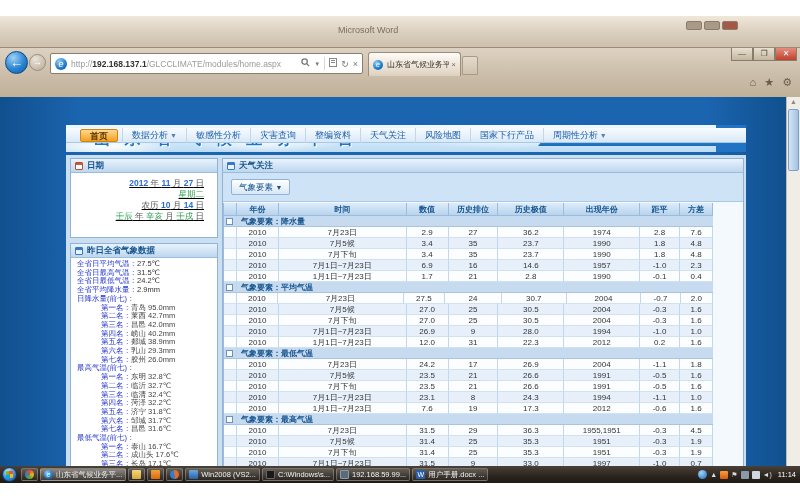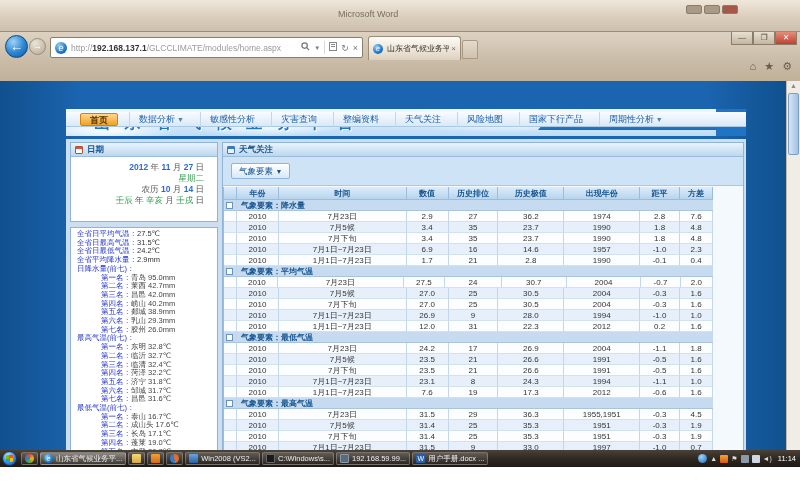--- a/index.html
+++ b/index.html
@@ -1,18 +1,18 @@
 <!DOCTYPE html>
 <html><head>
 <meta charset="utf-8">
 <style>
 * { margin:0; padding:0; box-sizing:border-box; }
 html,body { width:800px; height:500px; overflow:hidden; background:#fff;
   font-family:"Liberation Sans","DejaVu Sans",sans-serif; }
-.screen { position:absolute; left:0; top:0; width:800px; height:467px; overflow:hidden; background:#cfc3b2; }
+.screen { position:absolute; left:0; top:16px; width:800px; height:467px; overflow:hidden; background:#cfc3b2; }
 
 
 .bgwin { position:absolute; left:0; top:0; width:800px; height:31px;
   background:linear-gradient(#efe7da,#d8ccbb 60%,#cdc0ad); }
 .bgwin-title { position:absolute; left:338px; top:9px; font-size:9px; color:#7a6f5d; }
 .bgwin-controls { position:absolute; right:62px; top:5px; display:flex; gap:2px; }
 .bgwin-controls span { width:16px; height:9px; background:#a89a86; border-radius:2px; border:1px solid #8a7d6a; }
 .bgwin-controls .bw-close { background:#a5574a; }
 
 
@@ -71,21 +71,21 @@
 .site-title { position:absolute; left:28px; top:4px; font-size:16px; font-weight:bold;
   color:#1d76c6; letter-spacing:5px; text-shadow:1px 1px 0 #fff; }
 .header-corner { position:absolute; right:0; top:0; width:30px; height:27px; background:#2173c4; }
 .welcome { position:absolute; right:30px; top:6px; width:178px; height:15px;
   background:linear-gradient(#58b8e8,#1a6ab6); clip-path:polygon(7% 0,100% 0,100% 100%,0 100%);
   color:#fff; font-size:8.5px; text-align:center; line-height:15px; }
 .welcome .uid { color:#ffb43a; font-weight:bold; }
 
 .menubar { position:absolute; left:66px; top:31px; width:680px; height:15px;
   background:linear-gradient(#f8fbff,#d9e9f8); border-bottom:1px solid #aac8e4;
-  display:flex; align-items:center; font-size:9px;gap:7px; }
+  display:flex; align-items:center; font-size:9px; }
 .menu-item { padding:0 9px; color:#1a5fa8; white-space:nowrap; height:15px; line-height:15px; }
 .menu-item + .menu-item { border-left:1px solid #c4d6e8; }
 .menu-item.active { margin-left:14px; margin-right:4px; background:linear-gradient(#ffd794,#f2a21e);
   border:1px solid #d4820a; border-radius:2px; color:#5a3800; font-weight:bold; height:13px; line-height:12px; }
 .menu-item .arr { font-size:7px; color:#5a80a8; }
 
 .statusrow { position:absolute; left:66px; top:46px; width:680px; height:12px; background:#d9eafa;
   font-size:8px; display:flex; align-items:center; }
 .statusrow .loc { color:#5a7a9a; margin-left:8px; flex:1 1 auto; }
 .statusrow .tme { color:#1a5fa8; margin-right:18px; }
@@ -95,21 +95,21 @@
 
 
 .panel { position:absolute; background:#fff; border:1px solid #8fb4d8; overflow:hidden; }
 .panel-hd { height:14px; background:linear-gradient(#e9f3fd,#bdd7ee); border-bottom:1px solid #9cbcdc;
   display:flex; align-items:center; font-size:8.5px; font-weight:bold; color:#17548f; }
 .p-ico { width:8px; height:8px; margin:0 4px 0 4px; border-radius:1px; }
 .ico-cal { background:#fff; border:1px solid #b05030; box-shadow:inset 0 2px 0 #d05838; }
 .ico-tbl { background:#eaf2ff; border:1px solid #3a78c0; box-shadow:inset 0 2px 0 #3a78c0; }
 
 .date-panel { left:4px; top:3px; width:148px; height:80px; }
-.date-body { padding:5px 13px 0 0; text-align:right; font-size:8.5px; line-height:11px; }
+.date-body { padding:5px 13px 0 0; text-align:right; font-size:8.5px; line-height:11px;text-decoration:underline; }
 .dt-num { color:#2b6cd4; font-weight:bold; }
 .dt-green { color:#2e9e4e; }
 .dt-plain { color:#555; }
 
 .data-panel { left:4px; top:88px; width:148px; height:240px; }
 .data-body { padding:2px 0 0 0; font-size:7.5px; line-height:8.7px; color:#333; }
 .stat-line { padding-left:6px; white-space:nowrap; }
 .stat-line .lbl { color:#2233cc; }
 .sec-title { padding-left:6px; color:#2233cc; white-space:nowrap; }
 .rank-line { padding-left:30px; white-space:nowrap; }
@@ -276,20 +276,24 @@
         </div>
         <div class="date-body" id="date-body">
             <div class="date-line"><span class="dt-num">2012</span><span class="dt-plain"> 年 </span><span class="dt-num">11</span><span class="dt-plain"> 月 </span><span class="dt-num">27</span><span class="dt-plain"> 日</span></div>
             <div class="date-line"><span class="dt-green">星期二</span></div>
             <div class="date-line"><span class="dt-plain">农历 </span><span class="dt-num">10</span><span class="dt-plain"> 月 </span><span class="dt-num">14</span><span class="dt-plain"> 日</span></div>
             <div class="date-line"><span class="dt-green">壬辰</span><span class="dt-plain"> 年 </span><span class="dt-green">辛亥</span><span class="dt-plain"> 月 </span><span class="dt-green">壬戌</span><span class="dt-plain"> 日</span></div>
           </div>
       </div>
 
       <div class="panel data-panel">
+        <div class="panel-hd">
+          <span class="p-ico ico-tbl"></span>
+          <span>昨日全省气象数据</span>
+        </div>
         <div class="data-body" id="data-body">
             <div class="stat-line"><span class="lbl">全省日平均气温：</span><span class="val">27.5℃</span></div>
             <div class="stat-line"><span class="lbl">全省日最高气温：</span><span class="val">31.5℃</span></div>
             <div class="stat-line"><span class="lbl">全省日最低气温：</span><span class="val">24.2℃</span></div>
             <div class="stat-line"><span class="lbl">全省平均降水量：</span><span class="val">2.9mm</span></div>
             <div class="sec-title">日降水量(前七)：</div>
             <div class="rank-line"><span class="rk">第一名：</span><span class="tx">青岛 95.0mm</span></div>
             <div class="rank-line"><span class="rk">第二名：</span><span class="tx">莱西 42.7mm</span></div>
             <div class="rank-line"><span class="rk">第三名：</span><span class="tx">昌邑 42.0mm</span></div>
             <div class="rank-line"><span class="rk">第四名：</span><span class="tx">崂山 40.2mm</span></div>

